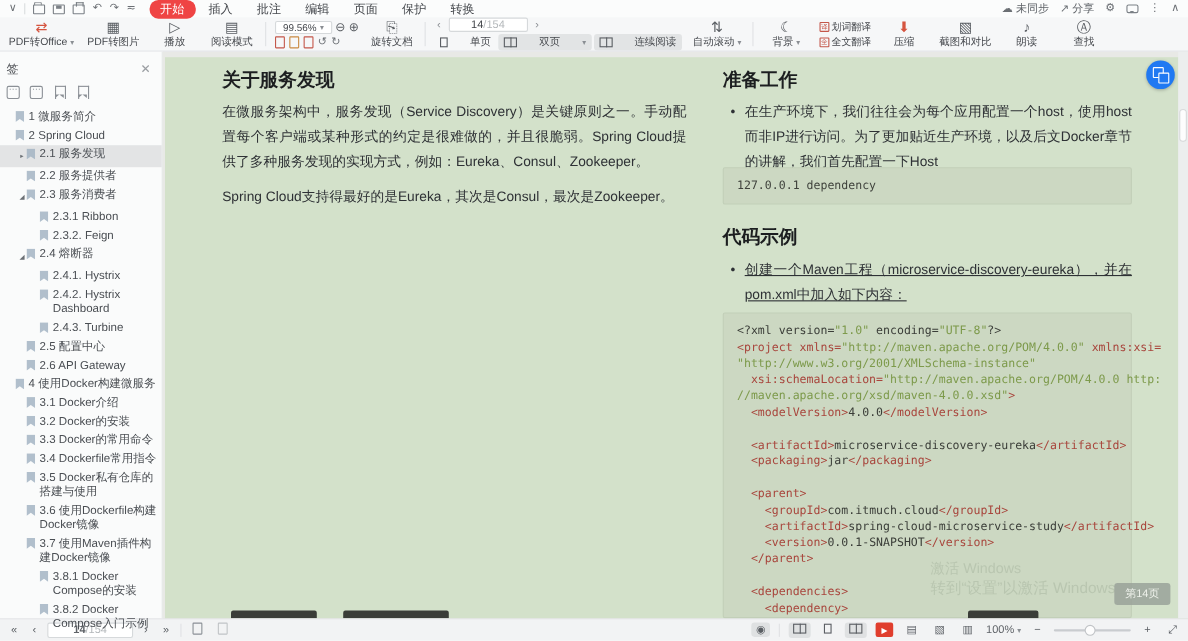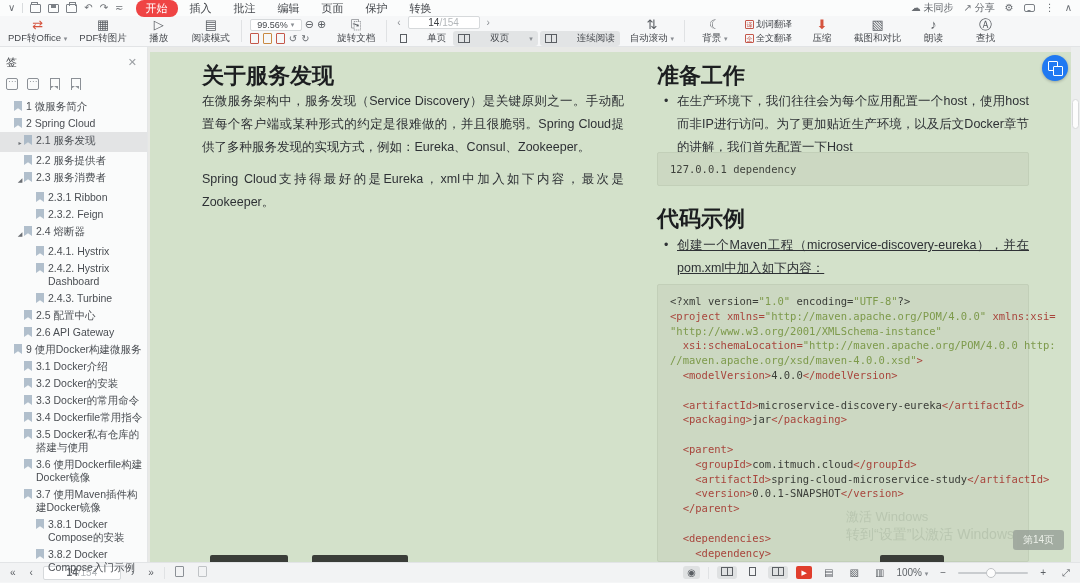--- a/index.html
+++ b/index.html
@@ -68,21 +68,21 @@
   .sb-item.sel { background:#e3e4e5; }
   .sb-item .arrow { width:8px; font-size:6px; color:#6b6f74; margin-top:3px; text-align:center; flex:none; }
   .bmk { width:8px; height:10px; flex:none; margin:1px 4px 0 0; background:#9fb0c0;
          clip-path:polygon(0 0,100% 0,100% 100%,50% 72%,0 100%); opacity:.8; }
   .sb-item .lvl0 { margin-left:6px; } .sb-item .lvl1 { margin-left:16px; } .sb-item .lvl2 { margin-left:28px; }
   .sb-item .txt { flex:1; }
 
   
   .viewer { position:relative; flex:1; background:#e8e9e6; }
   .page { position:absolute; left:2px; top:5px; right:0; bottom:0; background:#d3e1ca; overflow:hidden; }
-  .doc-h1 { position:absolute; font-size:22px; font-weight:bold; color:#1c1e20; font-family:Liberation Serif, serif; }
+  .doc-h1 { position:absolute; font-size:17px; font-weight:bold; color:#1c1e20; font-family:Liberation Serif, serif; }
   .doc-p { position:absolute; font-size:12.5px; line-height:23px; color:#2e3135; text-align:justify; }
   .bullet::before { content:"•"; position:absolute; left:-13px; }
   .codebox { position:absolute; background:#ccd8c2; border:1px solid #c2cfb8; border-radius:2px;
              font-family:"DejaVu Sans Mono","Liberation Mono",monospace; font-size:10.5px; color:#3f423c; }
   .code-inline { padding:10px 12px; }
   .xml { line-height:14.8px; padding:9px 12px; white-space:pre; }
   .tok-t { color:#a8453c; } .tok-s { color:#7d9a4b; } .tok-p { color:#3a3d38; }
   .watermark { position:absolute; right:66px; bottom:18px; text-align:left; color:#b9c6b0; }
   .watermark .w1 { font-size:13px; } .watermark .w2 { font-size:14px; }
   .page-badge { position:absolute; right:16px; bottom:12px; background:#9aa39a; opacity:.85; color:#f2f4f0;
@@ -330,21 +330,21 @@
         <div class="sb-item">
           <span class="lvl1"></span>
           <span class="arrow"></span>
           <span class="bmk"></span>
           <span class="txt">2.6 API Gateway</span>
         </div>
         <div class="sb-item">
           <span class="lvl0"></span>
           <span class="arrow"></span>
           <span class="bmk"></span>
-          <span class="txt">9 使用Docker构建微服务</span>
+          <span class="txt">4 使用Docker构建微服务</span>
         </div>
         <div class="sb-item">
           <span class="lvl1"></span>
           <span class="arrow"></span>
           <span class="bmk"></span>
           <span class="txt">3.1 Docker介绍</span>
         </div>
         <div class="sb-item">
           <span class="lvl1"></span>
           <span class="arrow"></span>
@@ -394,21 +394,21 @@
           <span class="txt">3.8.2 Docker Compose入门示例</span>
         </div>
       </div>
   </div>
 
   <div class="viewer">
     <div class="page">
 
       <div class="doc-h1" style="left:52px; top:9px;">关于服务发现</div>
       <div class="doc-p" style="left:52px; top:38px; width:422px;">在微服务架构中，服务发现（Service Discovery）是关键原则之一。手动配置每个客户端或某种形式的约定是很难做的，并且很脆弱。Spring Cloud提供了多种服务发现的实现方式，例如：Eureka、Consul、Zookeeper。</div>
-      <div class="doc-p" style="left:52px; top:116px; width:422px;">Spring Cloud支持得最好的是Eureka，xml中加入如下内容，最次是Zookeeper。</div>
+      <div class="doc-p" style="left:52px; top:116px; width:422px;">Spring Cloud支持得最好的是Eureka，其次是Consul，最次是Zookeeper。</div>
 
       <div class="doc-h1" style="left:507px; top:9px;">准备工作</div>
       <div class="doc-p bullet" style="left:527px; top:38px; width:352px;">在生产环境下，我们往往会为每个应用配置一个host，使用host而非IP进行访问。为了更加贴近生产环境，以及后文Docker章节的讲解，我们首先配置一下Host</div>
       <div class="codebox code-inline" style="left:507px; top:100px; width:372px;">127.0.0.1 dependency</div>
       <div class="doc-h1" style="left:507px; top:152px;">代码示例</div>
       <div class="doc-p bullet" style="left:527px; top:182px; width:352px;text-decoration:underline;">创建一个Maven工程（microservice-discovery-eureka），并在pom.xml中加入如下内容：</div>
       <div class="codebox xml" id="xml-code" style="left:507px; top:232px; width:372px; height:278px;"><div><span class="tok-p">&lt;?xml version=</span><span class="tok-s">"1.0"</span><span class="tok-p"> encoding=</span><span class="tok-s">"UTF-8"</span><span class="tok-p">?&gt;</span></div><div><span class="tok-t">&lt;project xmlns=</span><span class="tok-s">"http://maven.apache.org/POM/4.0.0"</span><span class="tok-t"> xmlns:xsi=</span></div><div><span class="tok-s">"http://www.w3.org/2001/XMLSchema-instance"</span></div><div><span class="tok-t">  xsi:schemaLocation=</span><span class="tok-s">"http://maven.apache.org/POM/4.0.0 http:</span></div><div><span class="tok-s">//maven.apache.org/xsd/maven-4.0.0.xsd"</span><span class="tok-t">&gt;</span></div><div><span class="tok-t">  &lt;modelVersion&gt;</span><span class="tok-p">4.0.0</span><span class="tok-t">&lt;/modelVersion&gt;</span></div><div>&nbsp;</div><div><span class="tok-t">  &lt;artifactId&gt;</span><span class="tok-p">microservice-discovery-eureka</span><span class="tok-t">&lt;/artifactId&gt;</span></div><div><span class="tok-t">  &lt;packaging&gt;</span><span class="tok-p">jar</span><span class="tok-t">&lt;/packaging&gt;</span></div><div>&nbsp;</div><div><span class="tok-t">  &lt;parent&gt;</span></div><div><span class="tok-t">    &lt;groupId&gt;</span><span class="tok-p">com.itmuch.cloud</span><span class="tok-t">&lt;/groupId&gt;</span></div><div><span class="tok-t">    &lt;artifactId&gt;</span><span class="tok-p">spring-cloud-microservice-study</span><span class="tok-t">&lt;/artifactId&gt;</span></div><div><span class="tok-t">    &lt;version&gt;</span><span class="tok-p">0.0.1-SNAPSHOT</span><span class="tok-t">&lt;/version&gt;</span></div><div><span class="tok-t">  &lt;/parent&gt;</span></div><div>&nbsp;</div><div><span class="tok-t">  &lt;dependencies&gt;</span></div><div><span class="tok-t">    &lt;dependency&gt;</span></div></div>
 
       <div class="clip-frag" style="left:60px; width:78px;"></div>
       <div class="clip-frag" style="left:162px; width:96px;"></div>

